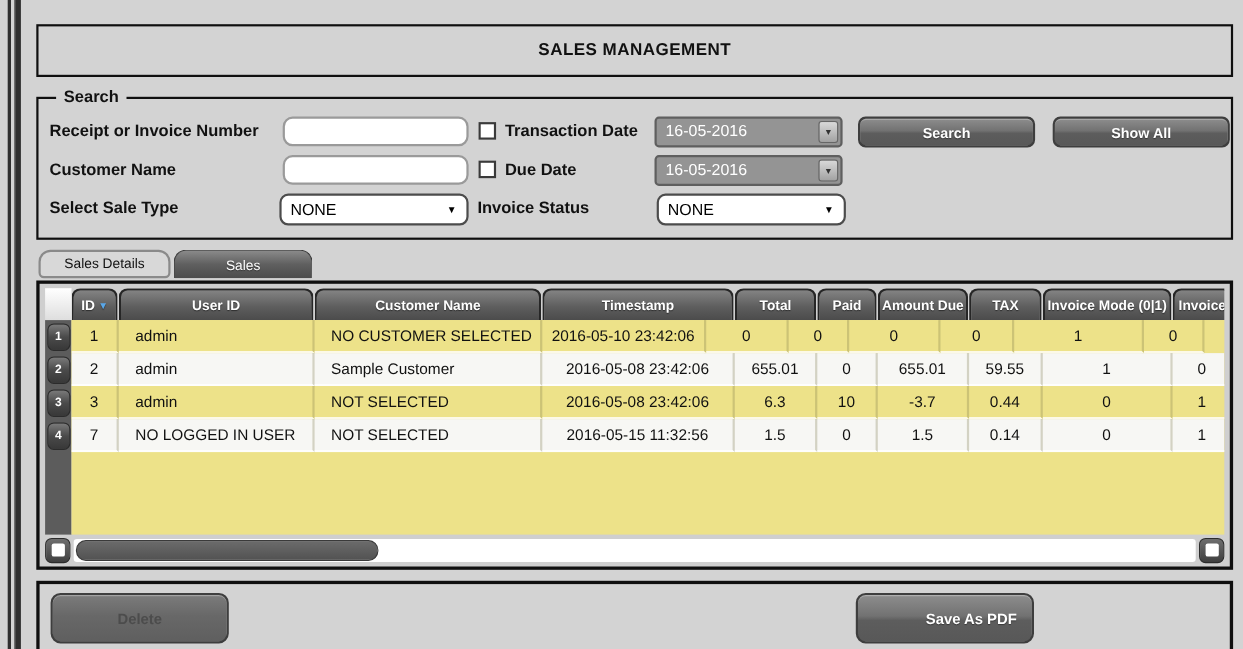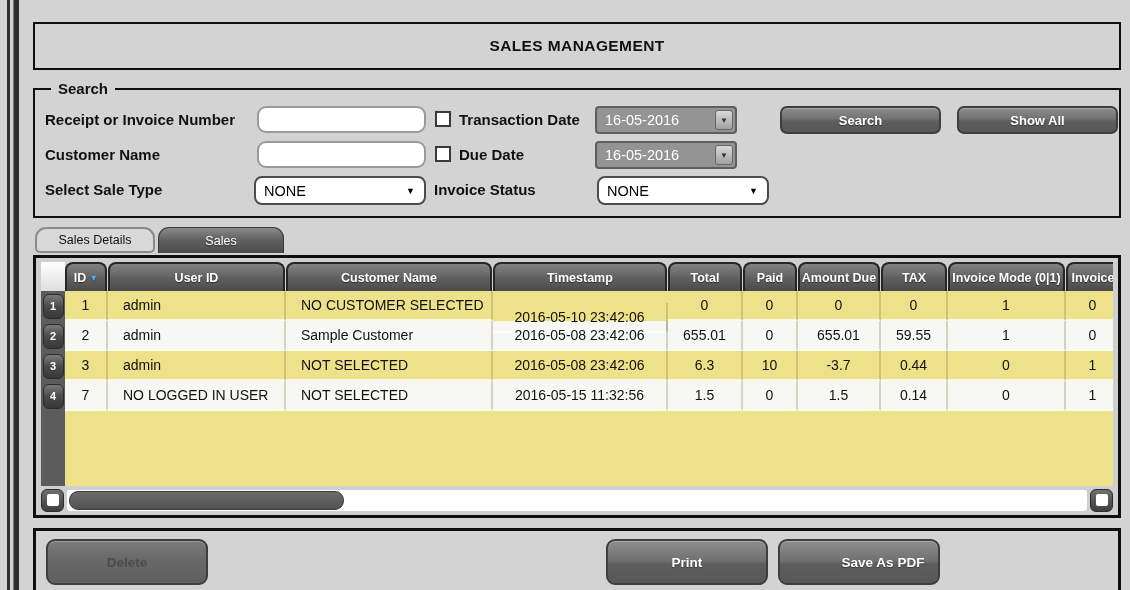--- a/index.html
+++ b/index.html
@@ -29,21 +29,21 @@
   .l-col1 { left:10px; }
   .l-chk  { left:424px; }
   .l-inv  { left:399px; }
   .tinput {
     position:absolute; left:222px; top:0; width:169px; height:27px;
     background:#fff; border:2px solid #9a9a9a; border-radius:9px;
     font-size:14px; padding:0 8px; font-family:"Liberation Sans",sans-serif;
   }
   .checkbox { position:absolute; left:400px; top:5px; width:16px; height:16px; background:#fff; border:2px solid #3a3a3a; }
   .datefield {
-    position:absolute; left:560px; top:0; width:142px; height:28px;
+    position:absolute; left:560px; top:0; width:171px; height:28px;
     background:#949494; border:2px solid #5f5f5f; border-radius:4px;
     color:#fff; font-size:14.5px; display:flex; align-items:center; padding-left:8px;
   }
   .datebtn {
     position:absolute; right:2px; top:2px; bottom:2px; width:18px;
     background:linear-gradient(#d9d9d9,#a2a2a2); border:1px solid #666; border-radius:3px;
     display:flex; align-items:center; justify-content:center; color:#333; font-size:8px;
   }
   .combo {
     position:absolute; top:0; height:29px; background:#fff; border:2px solid #4c4c4c; border-radius:8px;
@@ -233,21 +233,21 @@
       </div>
       <div class="rownum-slot">
         <div class="rownum">4</div>
       </div>
     </div>
   <div class="rows-area">
       <div class="trow trow-odd">
         <div class="tcell center" style="width: 43px;">1</div>
         <div class="tcell left" style="width: 178px;">admin</div>
         <div class="tcell left" style="width: 207px;">NO CUSTOMER SELECTED</div>
-        <div class="tcell center" style="width: 175px; margin-top: 12px;">2016-05-10 23:42:06</div>
+        <div class="tcell center" style="width: 149px;">2016-05-10 23:42:06</div>
         <div class="tcell center" style="width: 75px;">0</div>
         <div class="tcell center" style="width: 55px;">0</div>
         <div class="tcell center" style="width: 83px;">0</div>
         <div class="tcell center" style="width: 67px;">0</div>
         <div class="tcell center" style="width: 118px;">1</div>
         <div class="tcell center" style="width: 55px;">0</div>
       </div>
       <div class="trow trow-even">
         <div class="tcell center" style="width: 43px;">2</div>
         <div class="tcell left" style="width: 178px;">admin</div>
@@ -293,15 +293,14 @@
         <div class="thumb"></div>
       </div>
     <div class="scrollbtn">
         <div class="sq"></div>
       </div>
   </div>
 </div>
 
 <div class="panel bottom-panel">
   <div class="btn bbtn btn-delete">Delete</div>
-  <div class="btn bbtn btn-print">Print</div>
   <div class="btn bbtn btn-pdf">Save As PDF</div>
 </div>
 
 </body></html>

